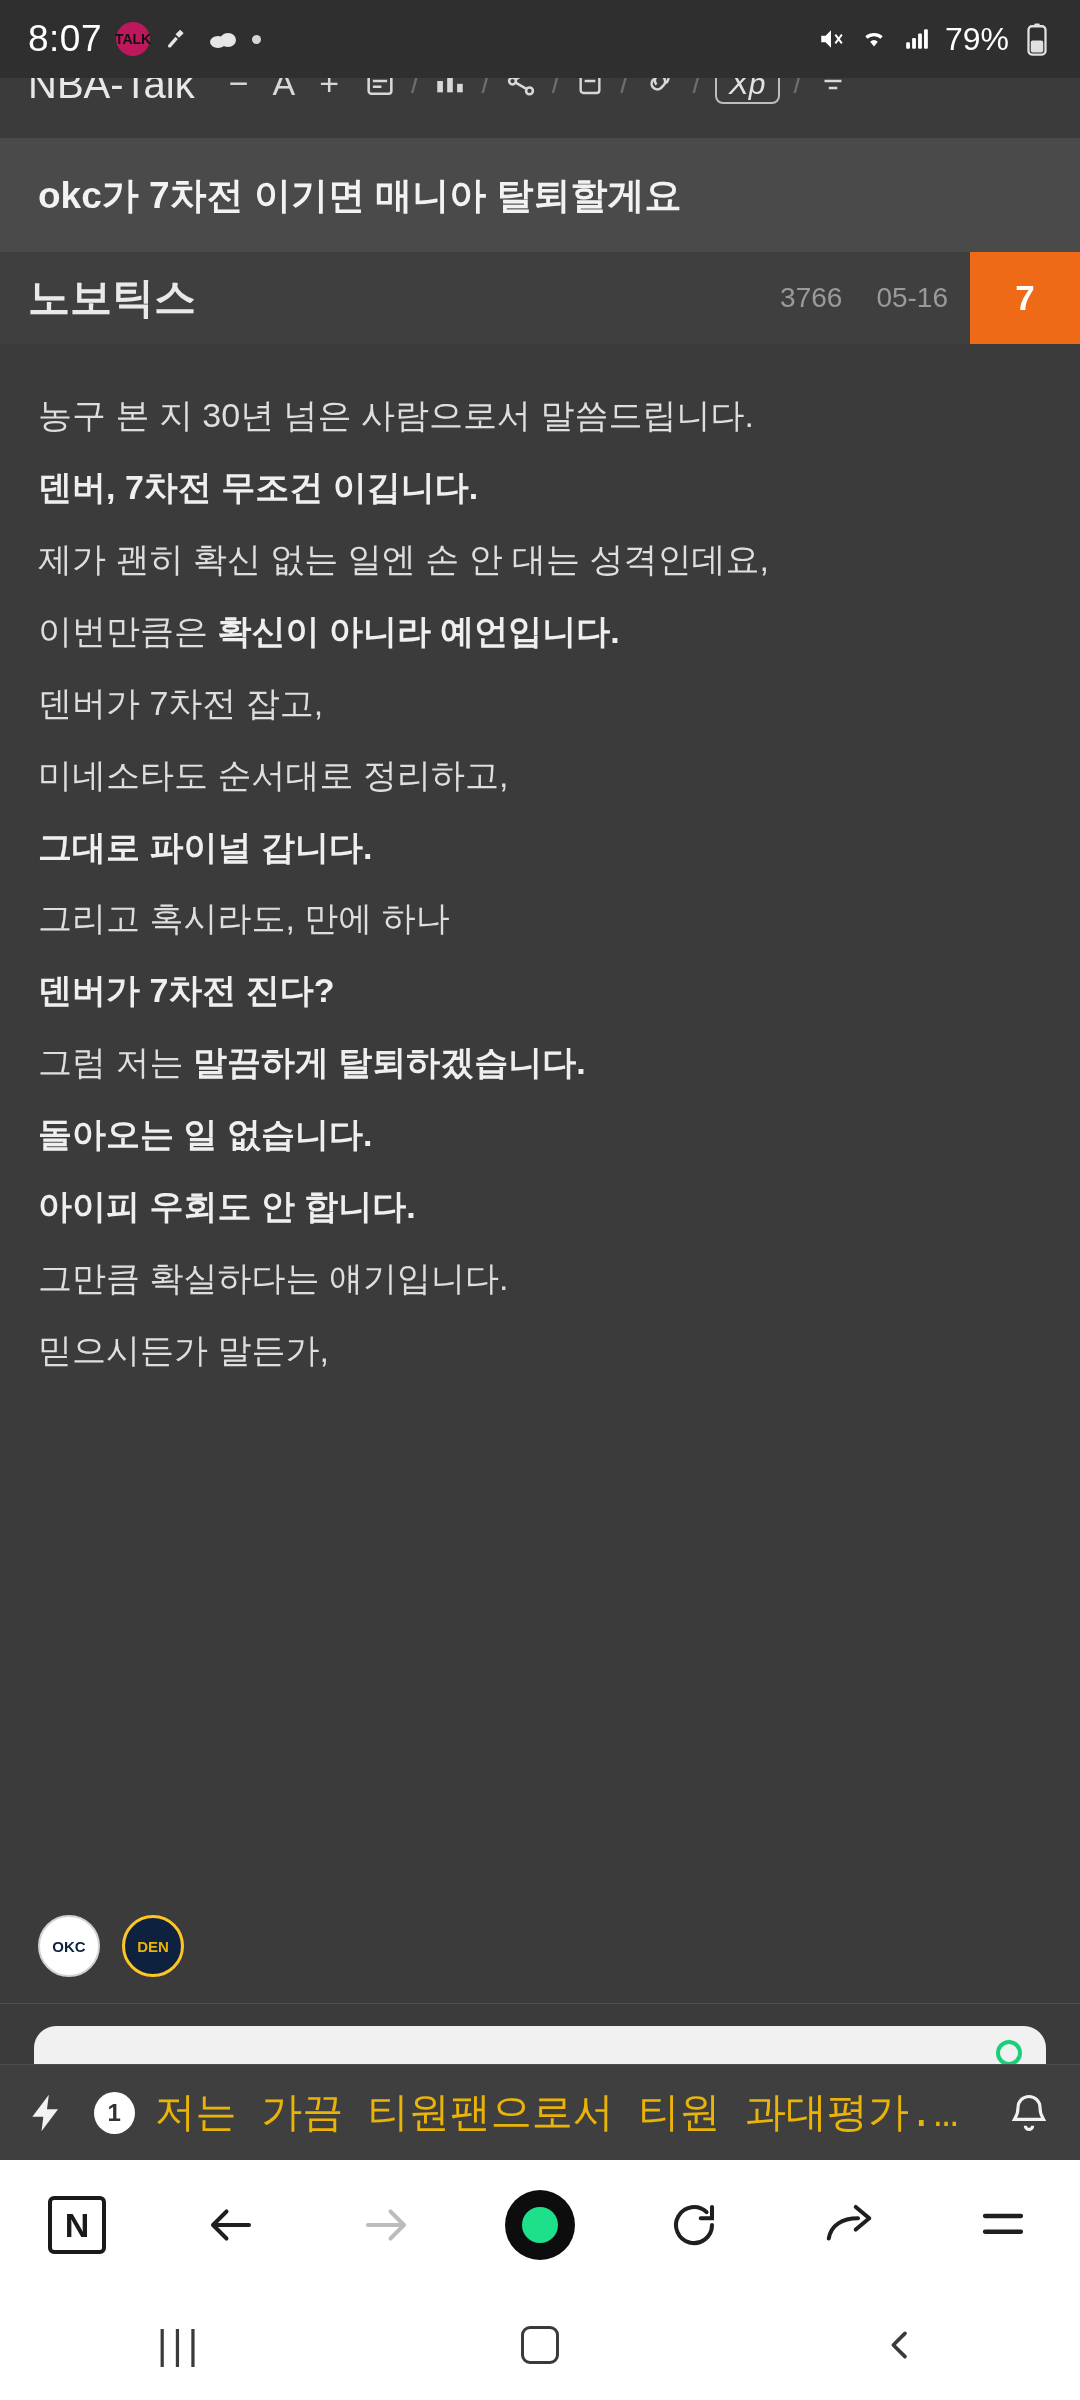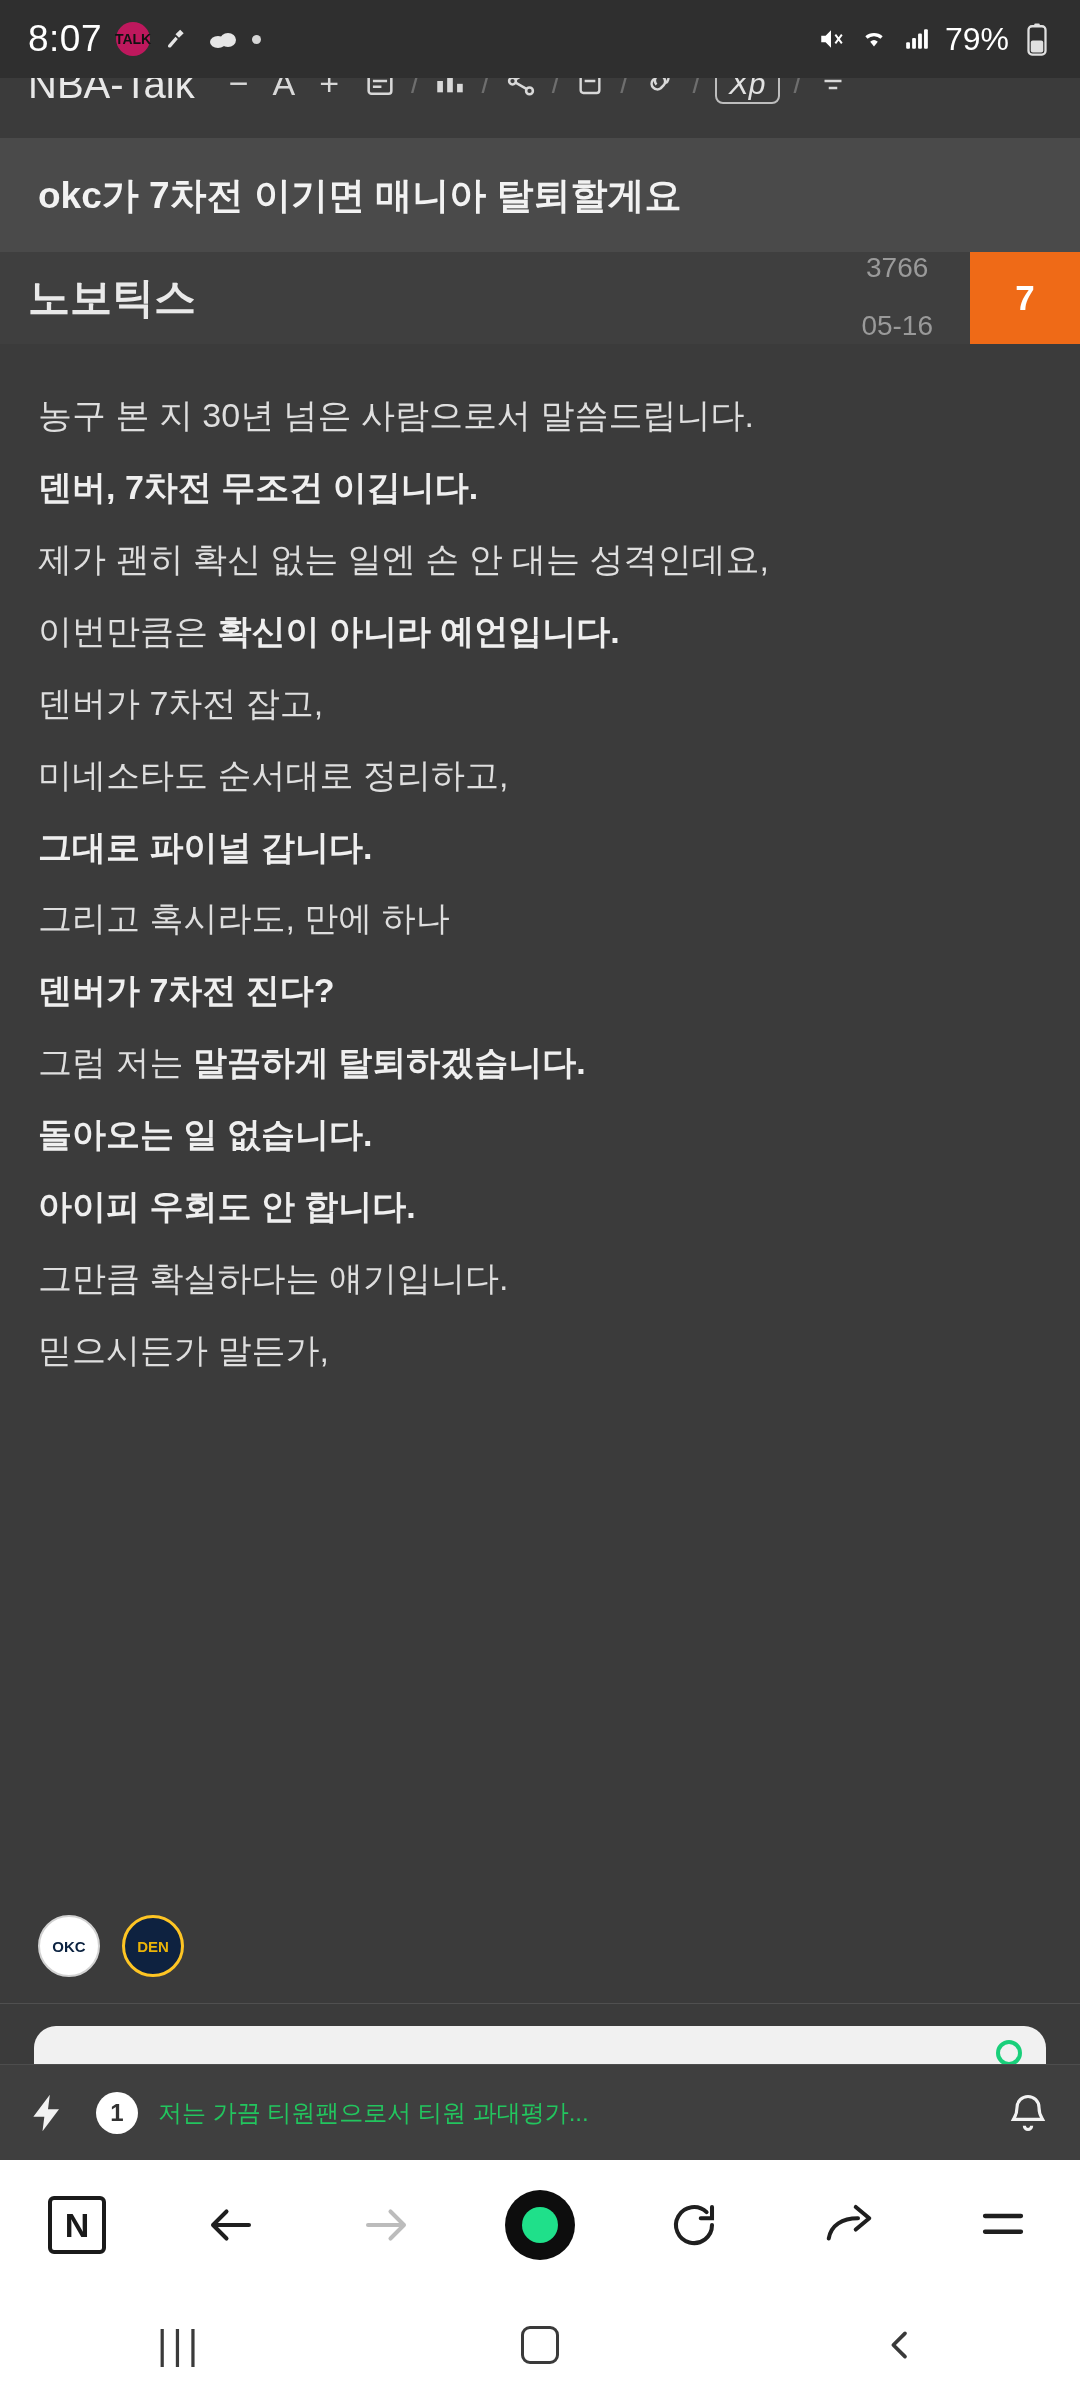--- a/index.html
+++ b/index.html
@@ -88,23 +88,23 @@
     height: 92px;
     flex: 0 0 auto;
   }
   .meta-author {
     flex: 1 1 auto;
     display: flex; align-items: center;
     padding-left: 28px;
     font-size: 42px; font-weight: 700; color: #e9e9e9;
   }
   .meta-stats {
-    display: flex; align-items: center; gap: 26px;
-    padding-right: 37px;
-    font-size: 28px; color: #9a9a9a; flex-direction: column;
+    display: flex; align-items: center; gap: 34px;
+    padding-right: 22px;
+    font-size: 28px; color: #9a9a9a;
   }
   .meta-count {
     width: 110px;
     background: #ef6a17;
     color: #ffffff;
     font-size: 35px; font-weight: 700;
     display: flex; align-items: center; justify-content: center;
   }
 
   
@@ -173,23 +173,24 @@
   }
   .notice-num {
     width: 42px; height: 42px; border-radius: 50%;
     background: #ffffff; color: #333;
     font-size: 24px; font-weight: 700;
     display: flex; align-items: center; justify-content: center;
     margin-right: 20px;
   }
   .notice-text {
     flex: 1 1 auto;
-    font-size: 24px; color: #22c55e;
+    font-size: 41px; color: #eab308;
     white-space: nowrap; overflow: hidden; text-overflow: ellipsis;
     padding-right: 16px;
+    font-family: Liberation Mono, monospace;
   }
   .notice-bell { width: 104px; display: flex; align-items: center; justify-content: center; }
 
   
   .browser-bar {
     height: 130px;
     background: #ffffff;
     display: flex; align-items: center; justify-content: space-around;
     flex: 0 0 auto;
   }

